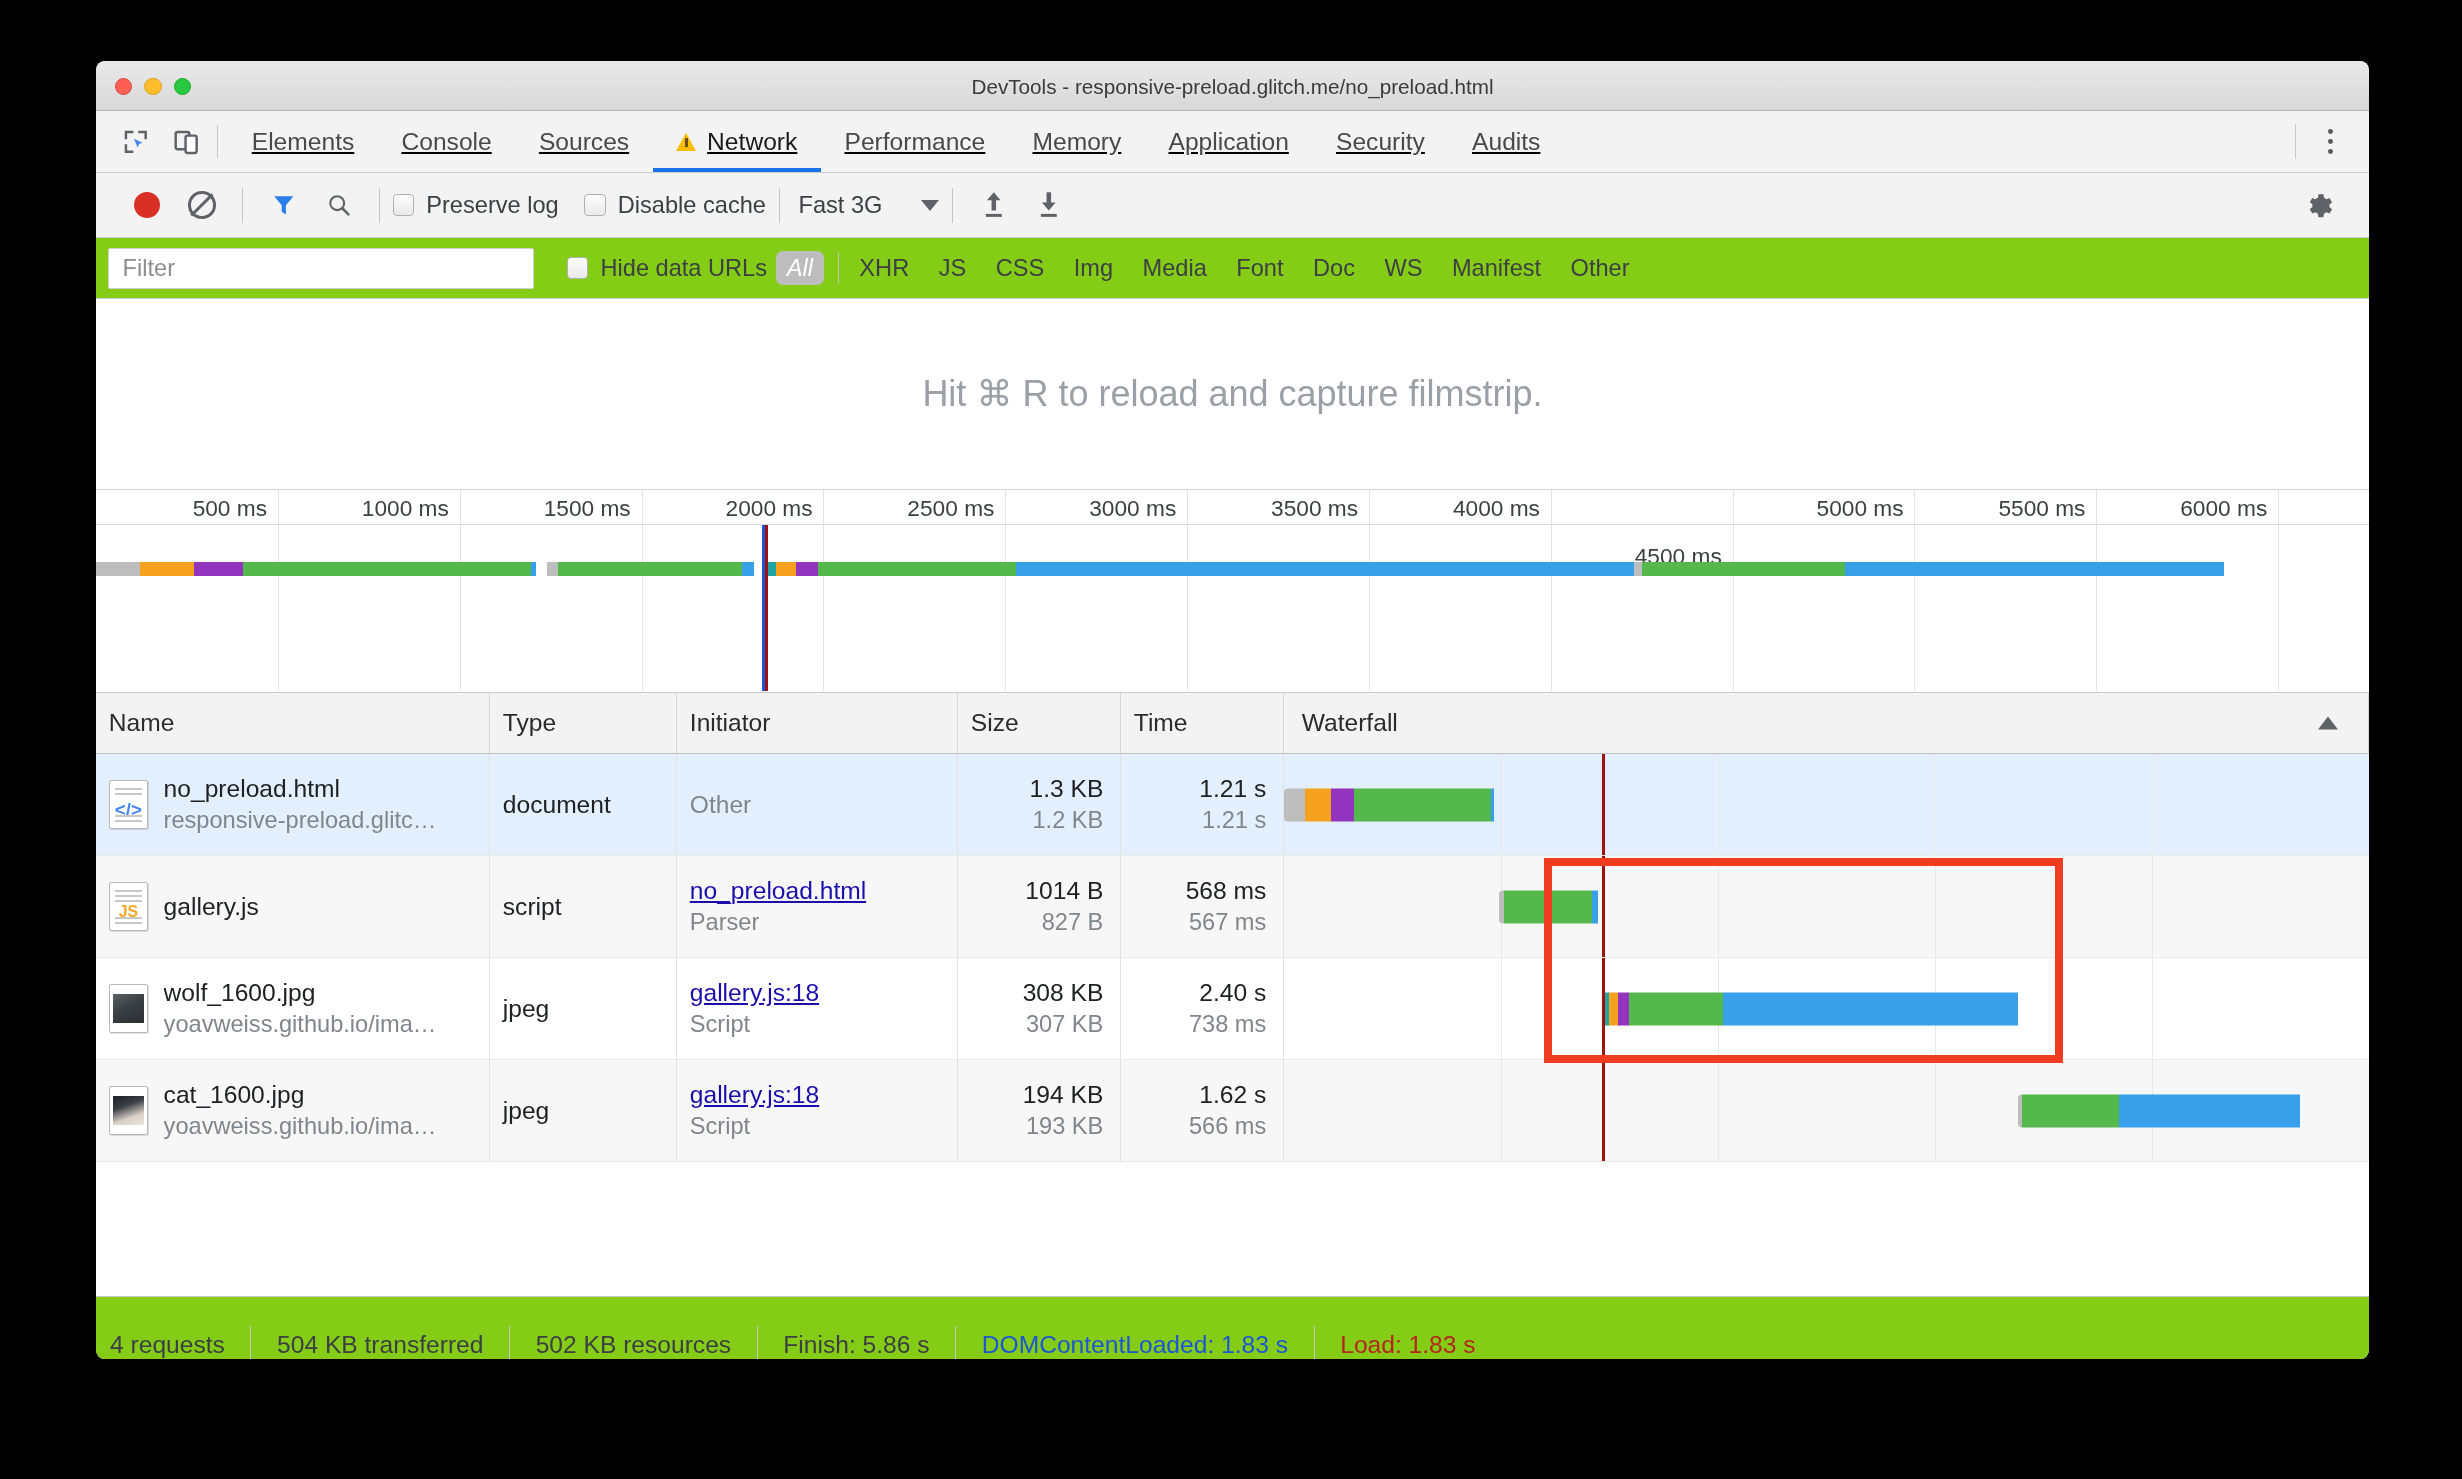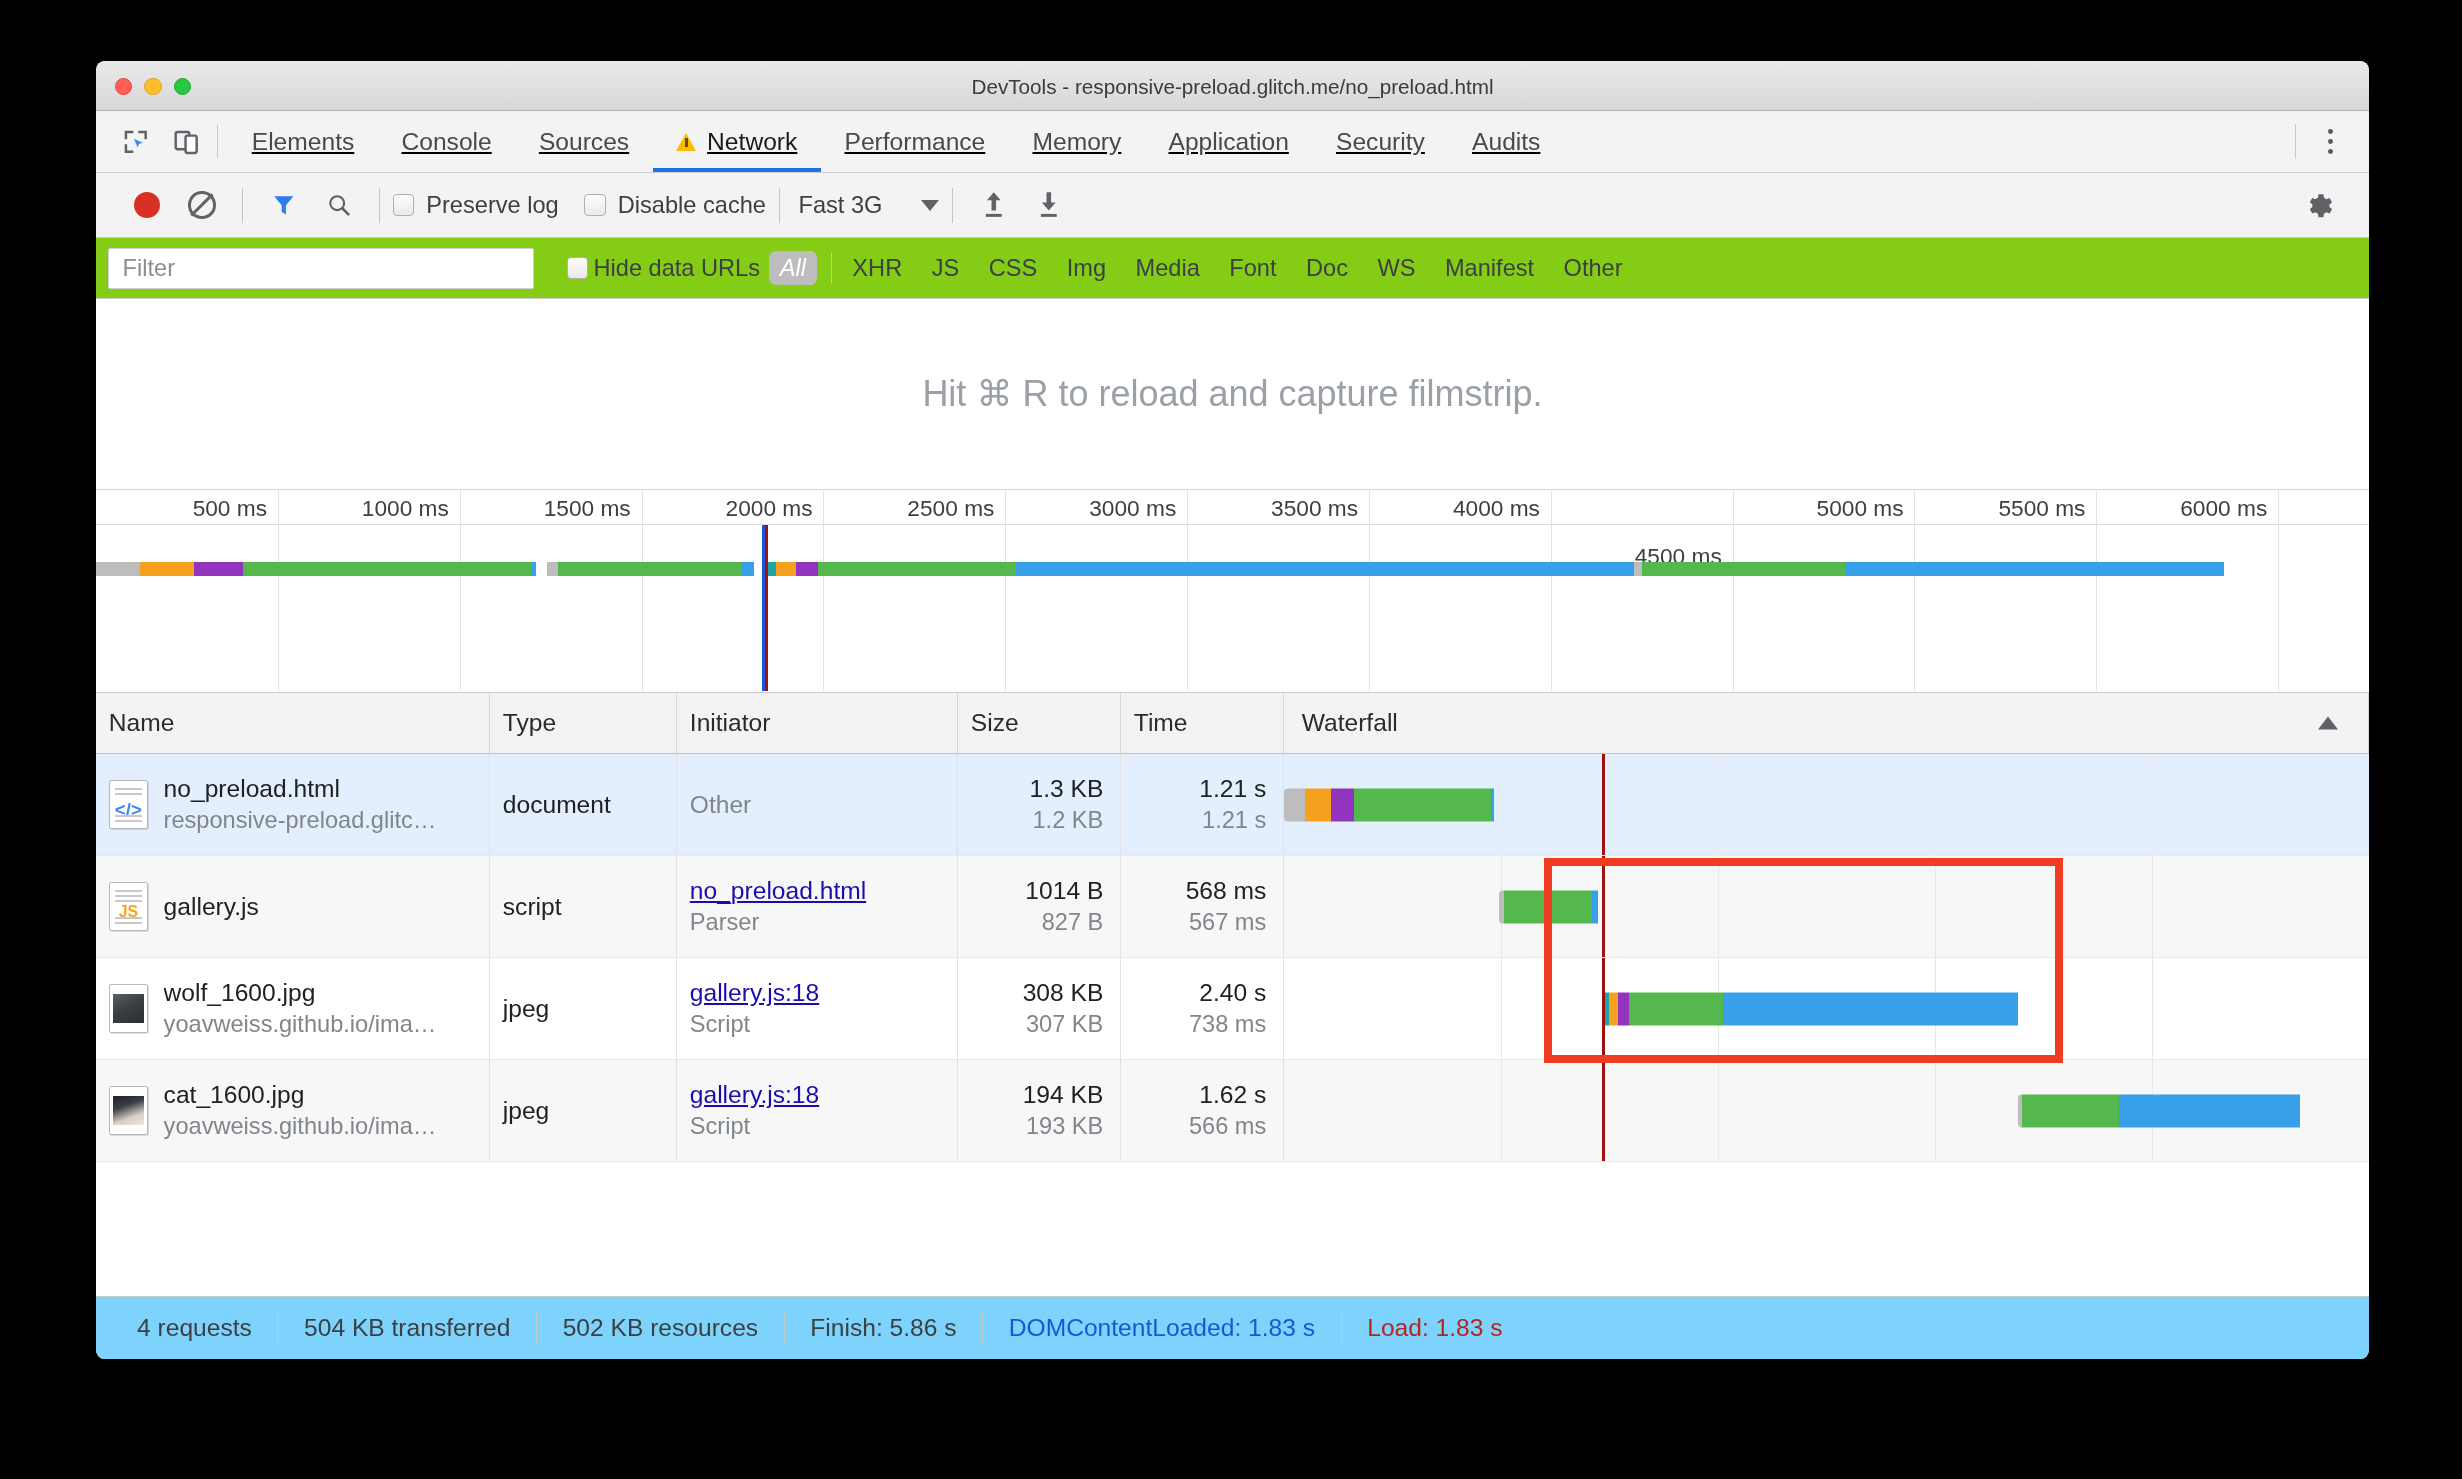--- a/index.html
+++ b/index.html
@@ -122,21 +122,21 @@
     display: flex; align-items: center;
     padding: 0 21.7px 0 11.8px;
     gap: 0;
   }
   .filter-input {
     width: 426px; height: 41px;
     background: #fff; border: 1px solid #cfcfcf; border-radius: 2px;
     display: flex; align-items: center; padding: 0 13.8px;
     font-size: 23.6px; color: #8e8e8e;
   }
-  .hide-data { display: flex; align-items: center; gap: 5px; margin-left: 33px;
+  .hide-data { display: flex; align-items: center; gap: 12px; margin-left: 33px;
     font-size: 23.6px; color: #3c4043; white-space: nowrap; }
   .chip {
     font-size: 23.6px; color: #3c4043; padding: 3.9px 10.8px; border-radius: 6.9px;
     white-space: nowrap;
   }
   .chip.sel { background: #bdbdbd; color: #fff; margin-left: 9px; font-style: italic; }
   .chips { display: flex; align-items: center; gap: 7.9px; }
   .chip-sep { width: 1px; height: 29.6px; background: #c6c6c6; margin: 0 9.9px 0 13.8px; }
 
   
@@ -219,22 +219,22 @@
   .wseg.download { background: #38a0e8; }
   .wtick { position: absolute; top: 0; bottom: 0; width: 1px; background: #e9e9e9; }
   .dcl-line { position: absolute; top: 0; bottom: 0; width: 3px; background: #9e1111; }
   .highlight-box {
     position: absolute; border: 8.9px solid #f03c20; pointer-events: none;
   }
 
   
   .statusbar {
     position: absolute; left: 0; right: 0; bottom: 0;
-    height: 63px; background: #7dd3fc; border-top: 1px solid #c9c9c9;
-    display: flex; align-items: center; padding-left: 41px;
+    height: 63px; background: #84cc16; border-top: 1px solid #c9c9c9;
+    display: flex; align-items: flex-end; padding-left: 14px;
     font-size: 24.6px; color: #3c4043;
   }
   .st-item { padding: 0 25.6px; white-space: nowrap; }
   .st-item:first-child { padding-left: 0; }
   .st-sep { width: 1px; height: 33px; background: #c6c6c6; }
   .st-dcl { color: #1a56d6; }
   .st-load { color: #b3261e; }
 </style>
 </head>
 <body>

